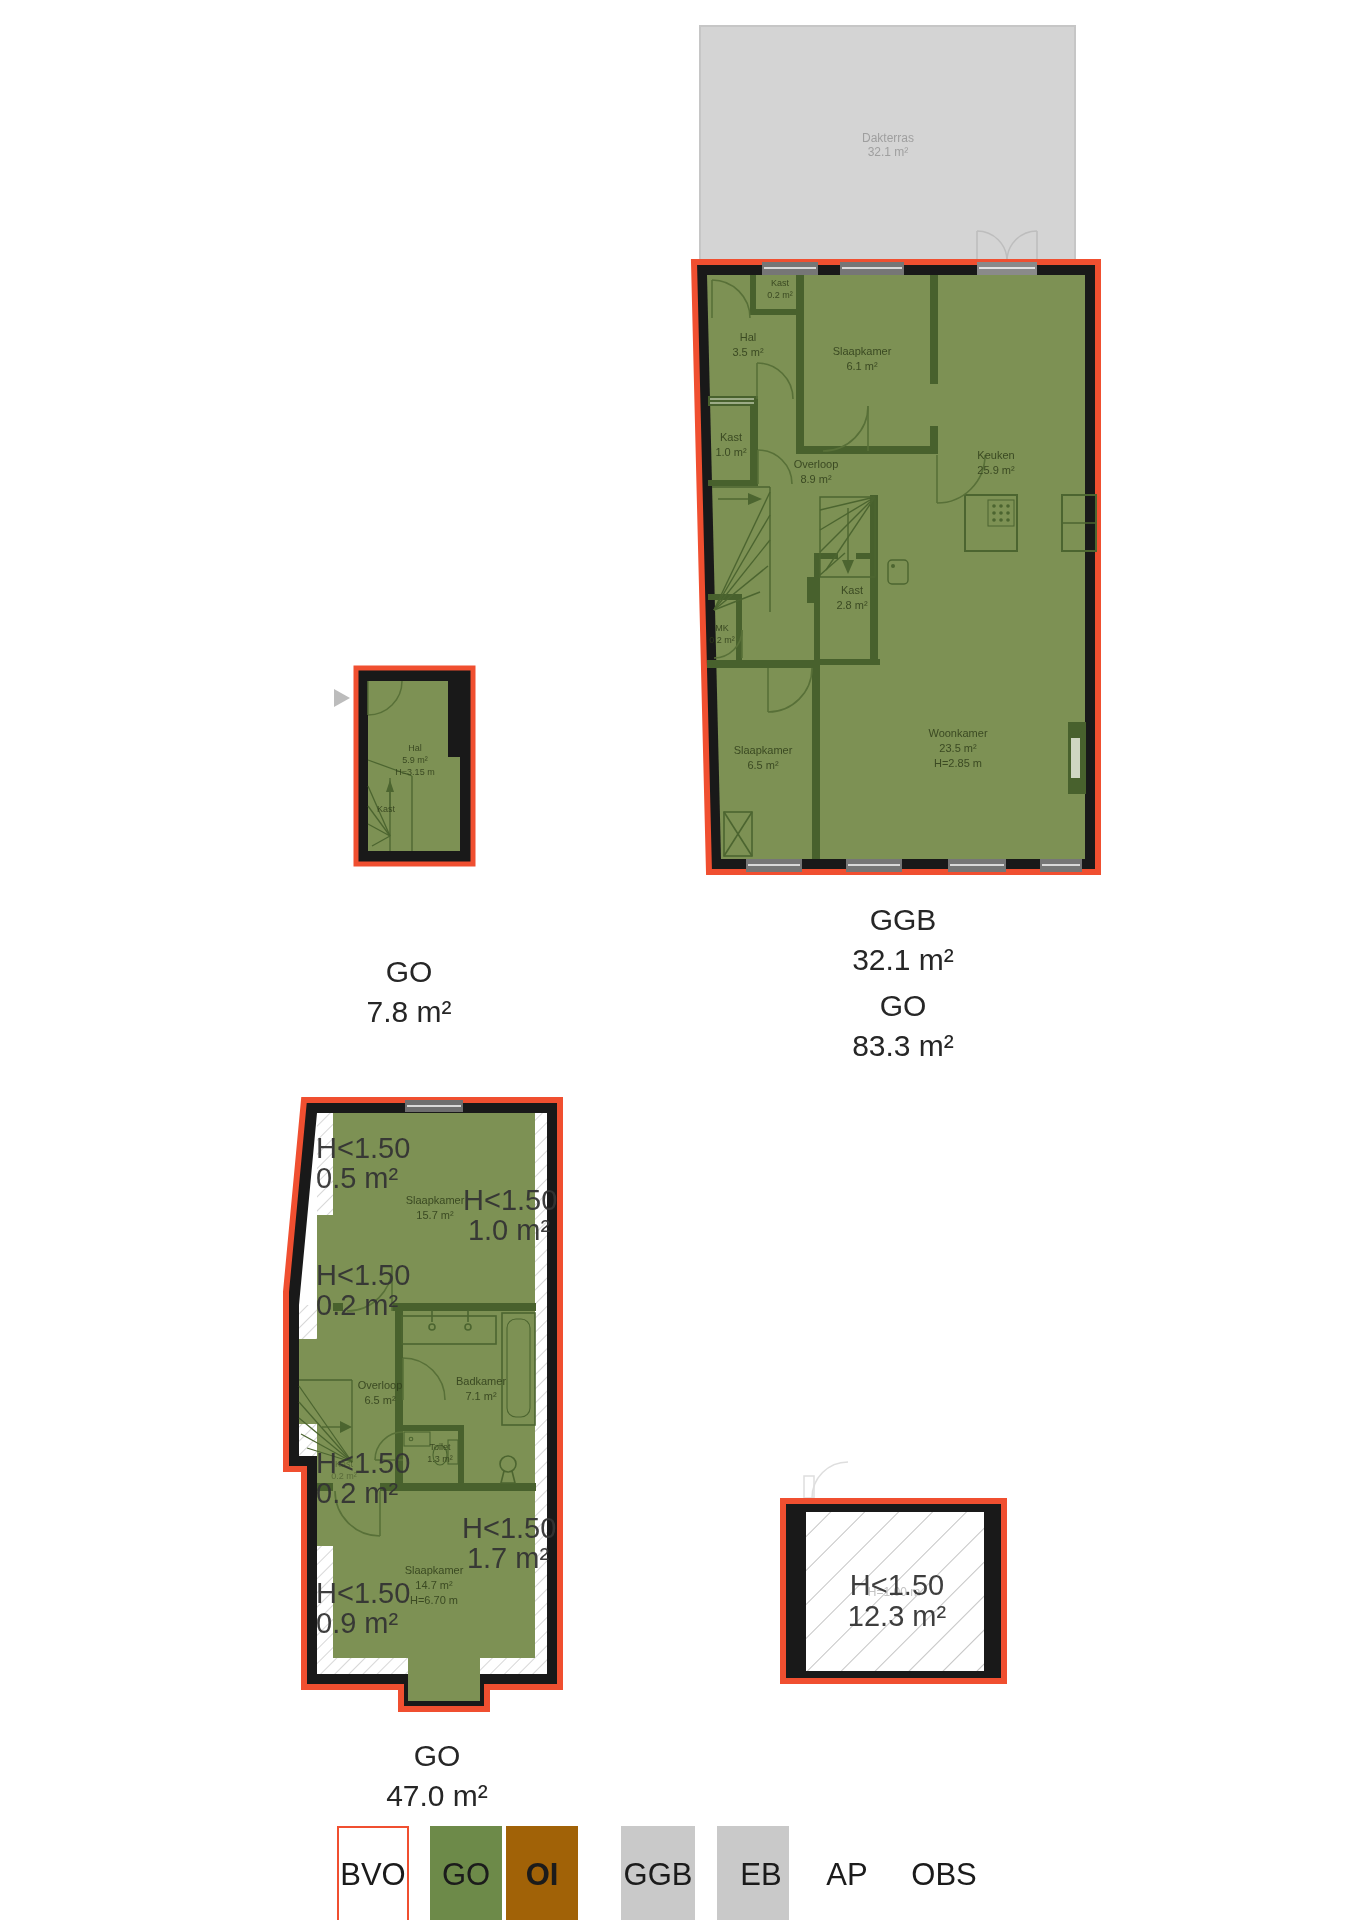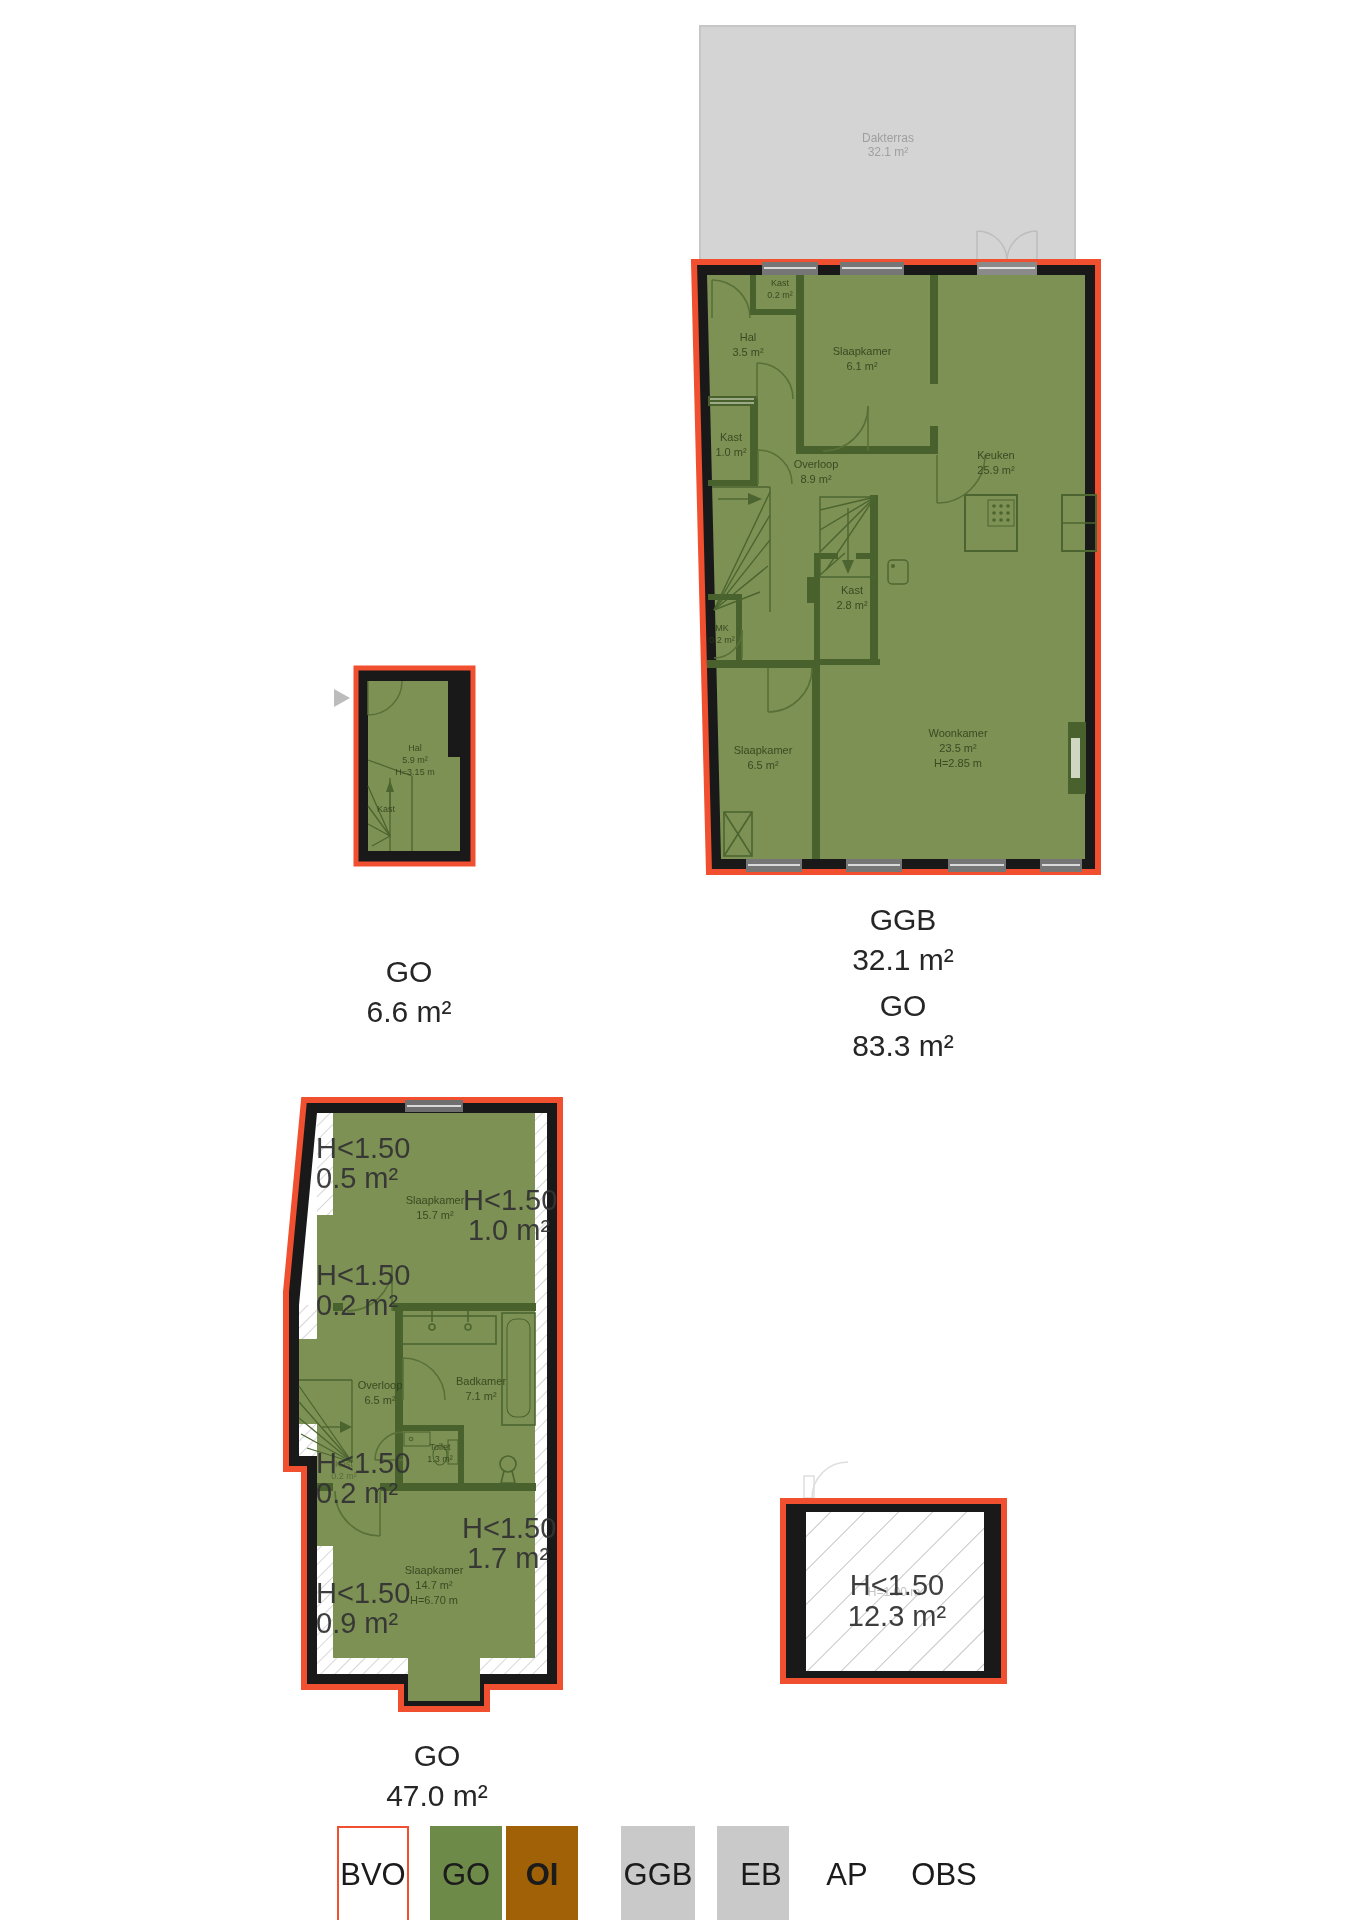--- a/index.html
+++ b/index.html
@@ -232,21 +232,21 @@
   <div class="room-label tiny" style="left:415px;top:742px;">
     <span class="lbl-line">Hal</span>
     <span class="lbl-line">5.9 m²</span>
     <span class="lbl-line">H=3.15 m</span>
   </div>
   <div class="room-label tiny" style="left:386px;top:803px;">
     <span class="lbl-line">Kast</span>
   </div>
   <div class="summary" style="left:409px;top:952px;">
     <span class="lbl-line">GO</span>
-    <span class="lbl-line">6.6 m²</span>
+    <span class="lbl-line">7.8 m²</span>
   </div>
 
   <svg style="left:270px;top:1085px;" width="310" height="640" viewBox="270 1085 310 640">
     <defs>
       <pattern id="h3" width="10" height="10" patternUnits="userSpaceOnUse" patternTransform="rotate(45)">
         <line x1="0" y1="0" x2="0" y2="10" stroke="#b5b5b5" stroke-width="1.1"></line>
       </pattern>
     </defs>
     <path d="M 304 1100 H 560 V 1687 H 487 V 1709 H 401 V 1687 H 304 V 1469 H 286 V 1292 Z" fill="#191919" stroke="#f04f30" stroke-width="6"></path>
     <path d="M 317 1113 H 547 V 1674 H 480 V 1701 H 408 V 1674 H 317 V 1456 H 299 V 1305 Z" fill="#ffffff"></path>

